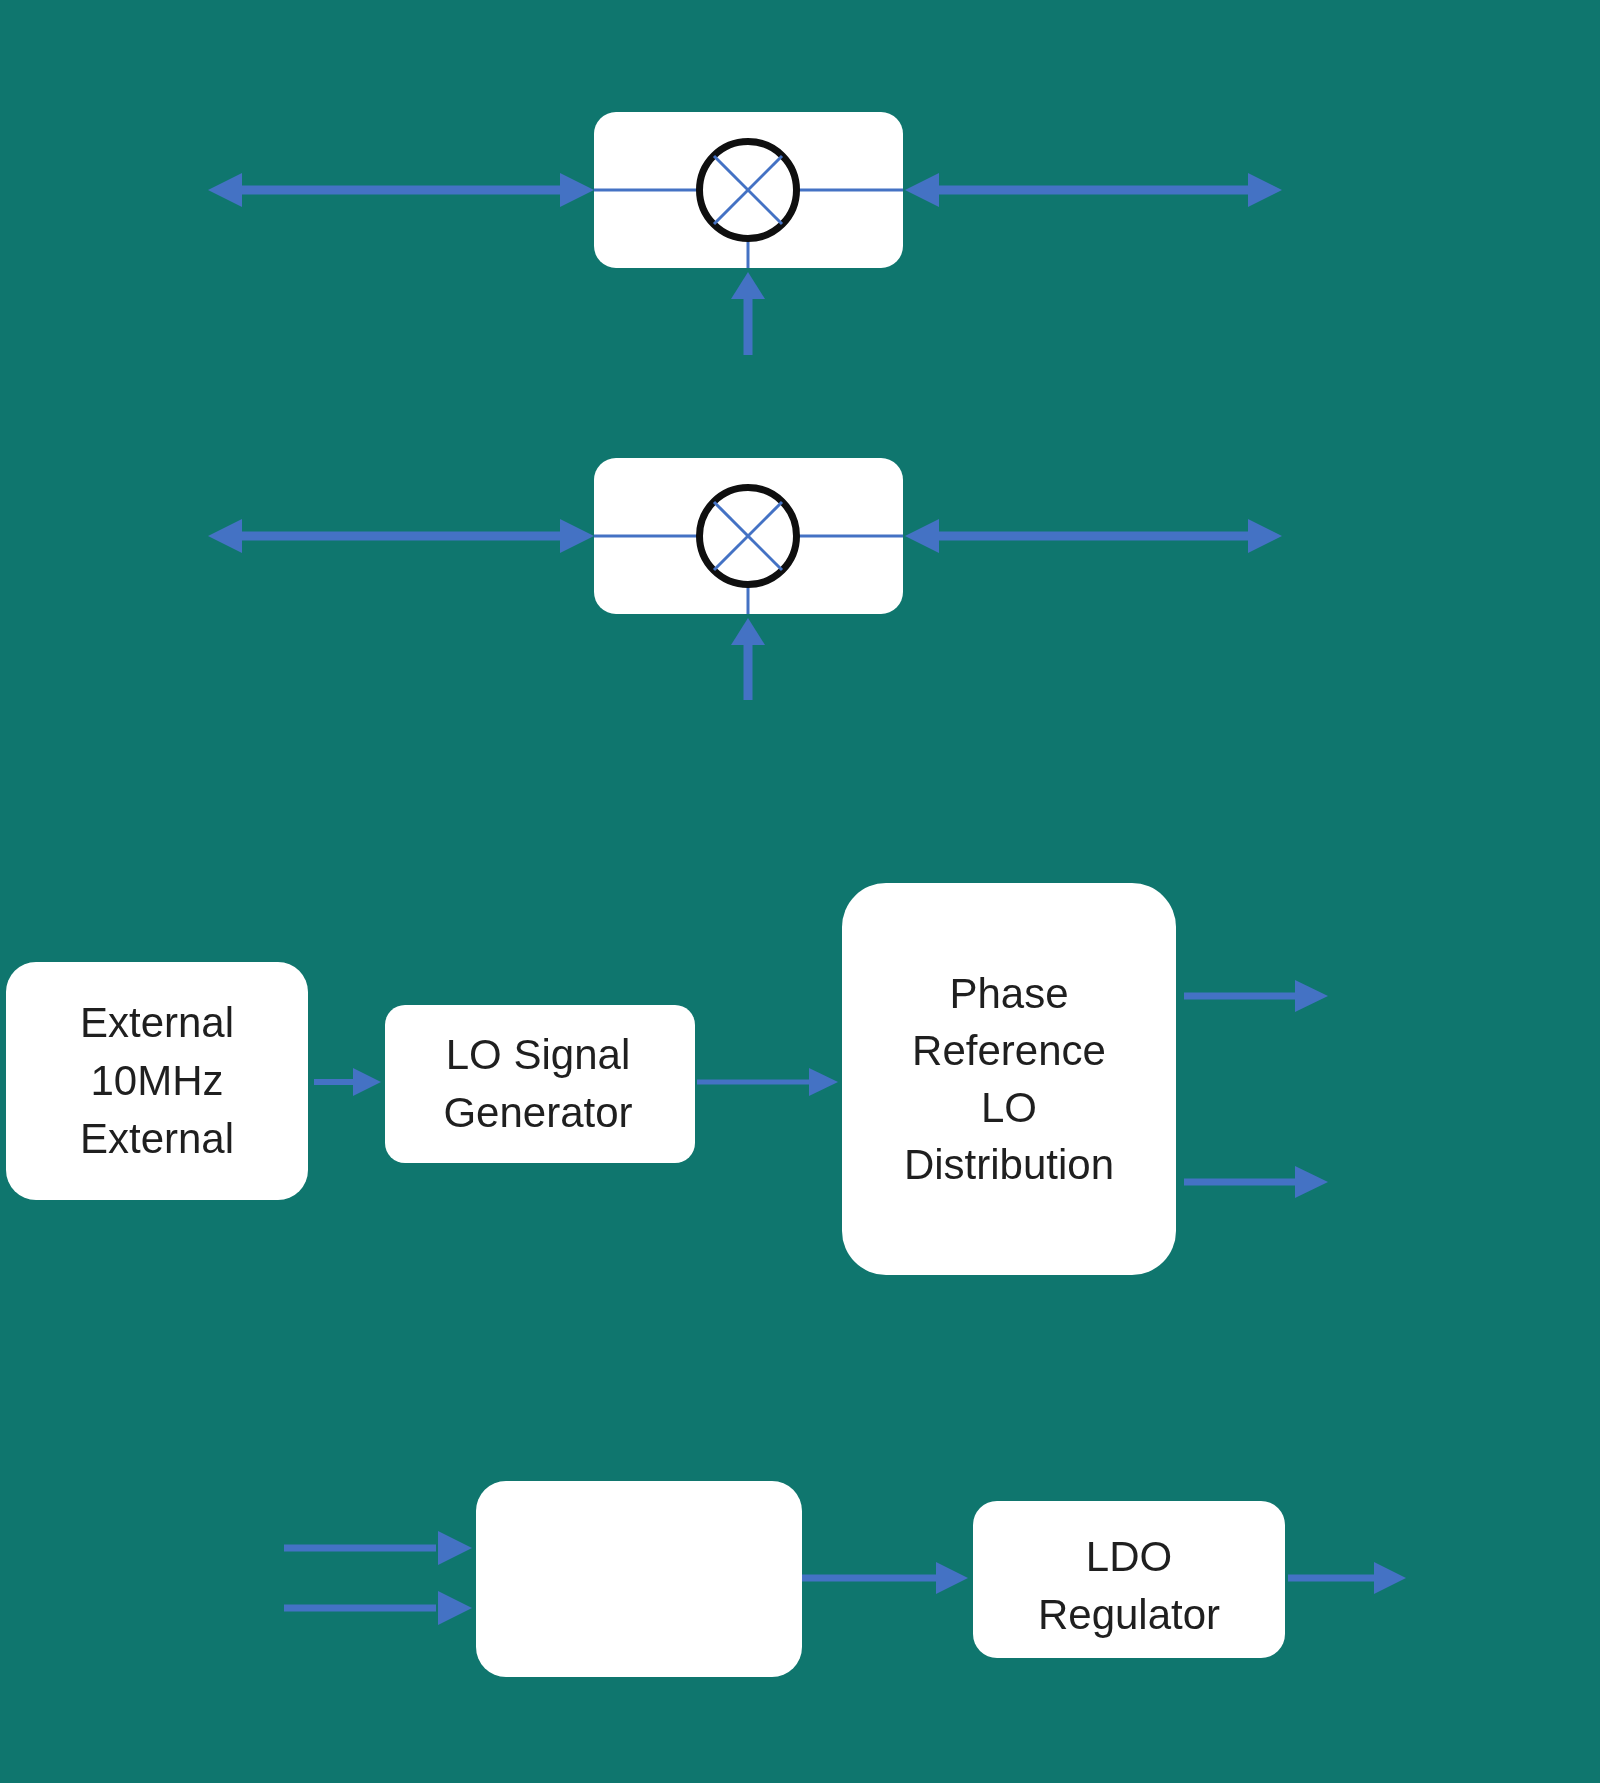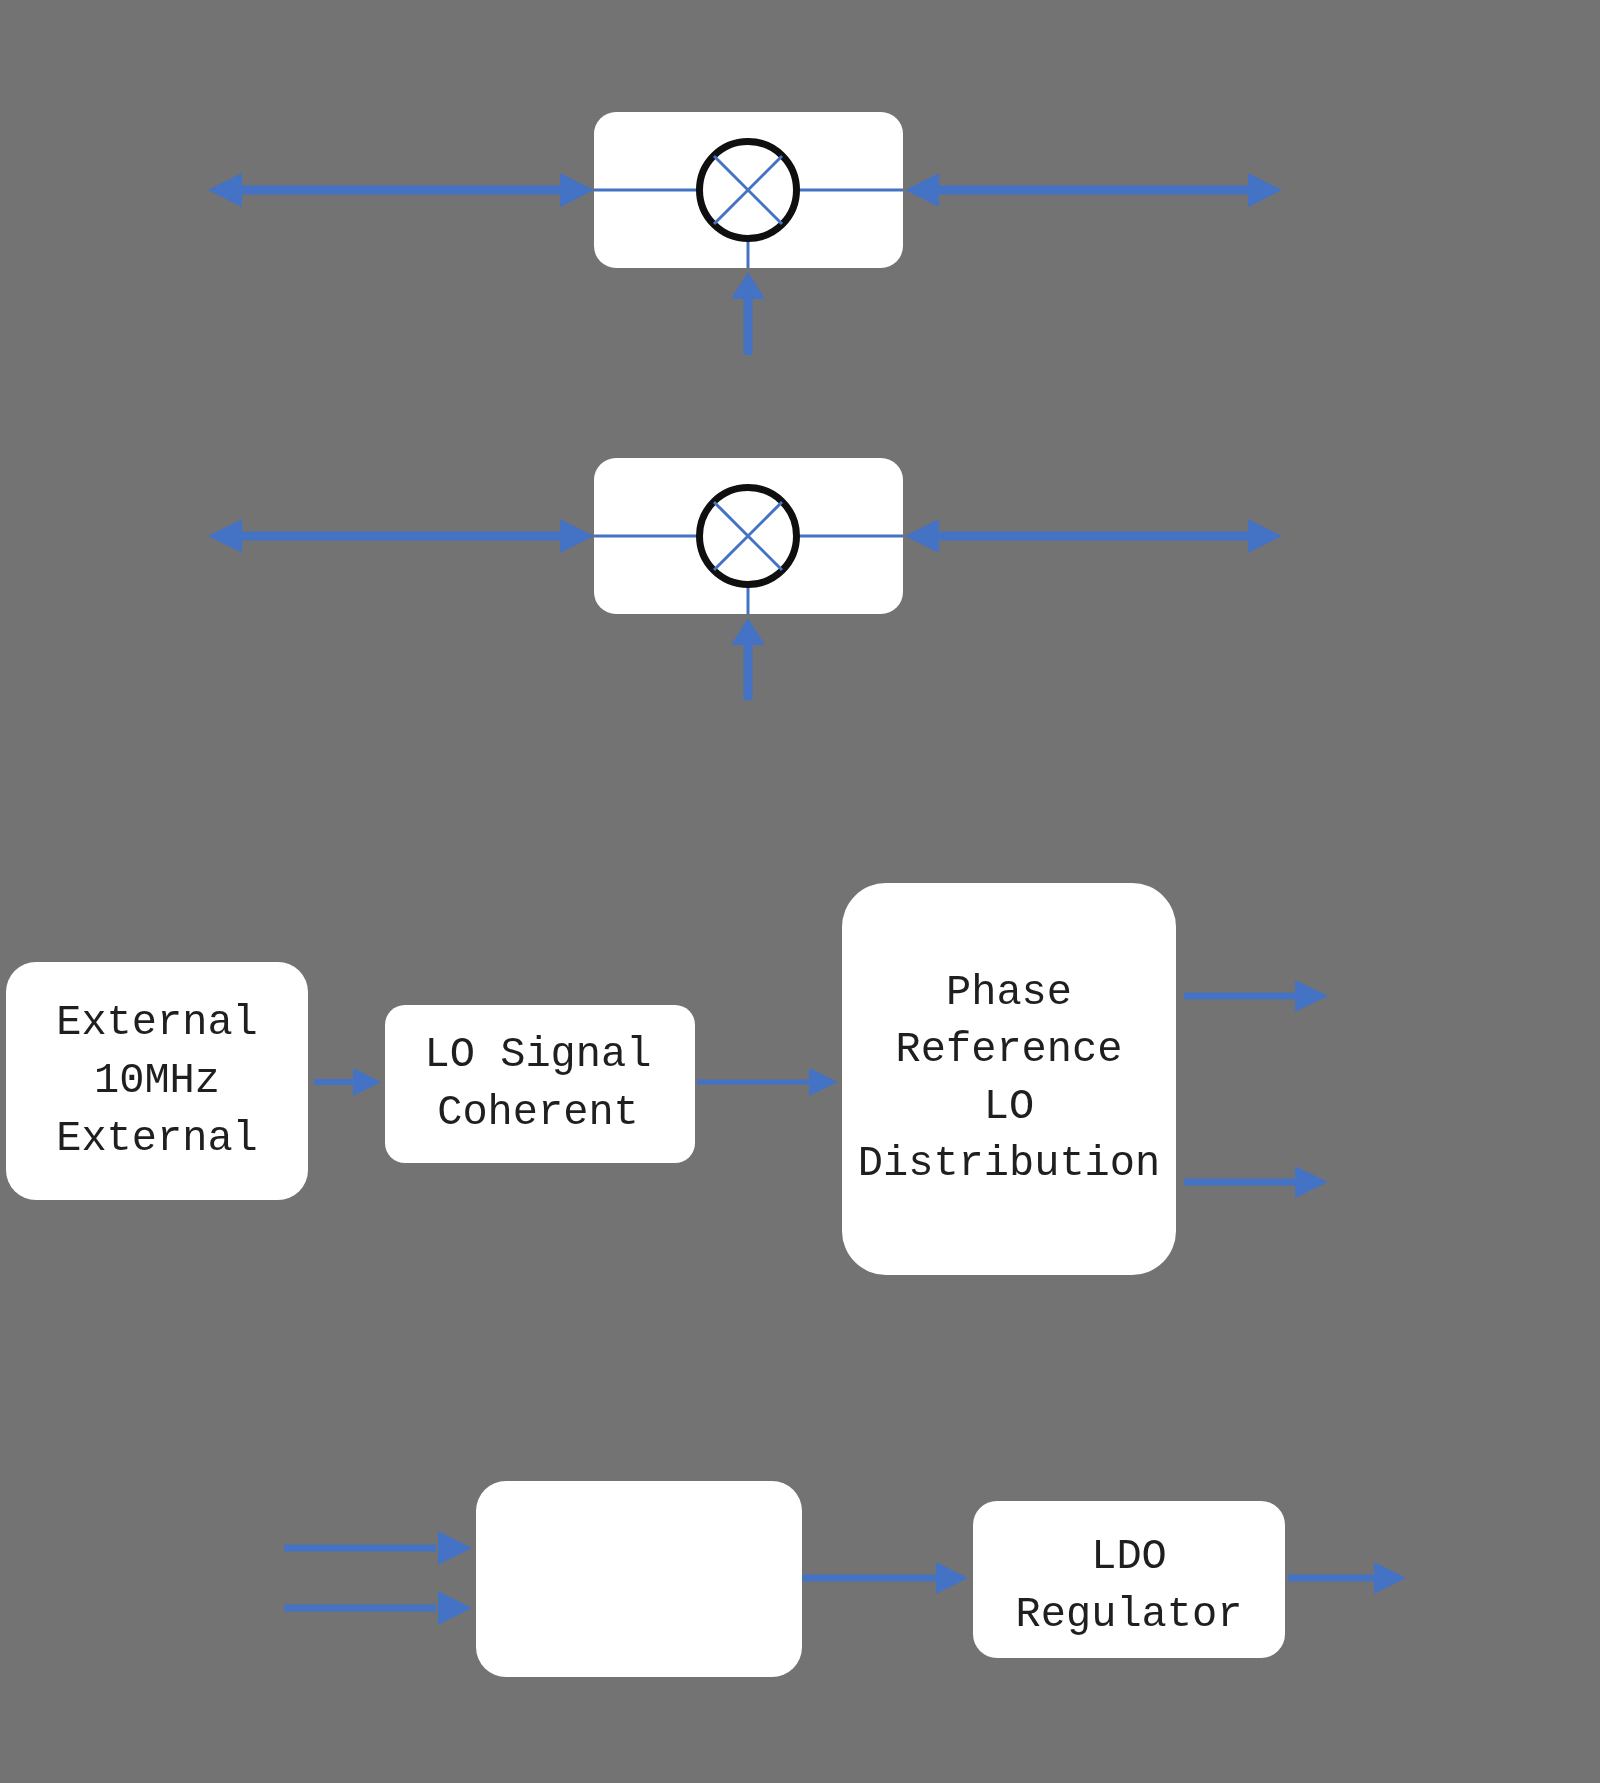--- a/index.html
+++ b/index.html
@@ -1,20 +1,20 @@
 <!DOCTYPE html>
 <html><head>
 <meta charset="utf-8">
 <style>
   html,body{margin:0;padding:0;background:#000;}
   .canvas{
     position:relative;
     width:1600px;height:1783px;
-    background:#737373;
-    font-family:Liberation Mono, monospace;
+    background:#0f766e;
+    font-family:Liberation Sans, sans-serif;
     overflow:hidden;
   }
   .box{
     position:absolute;
     background:#ffffff;
   }
   .label{
     position:absolute;
     display:flex;
     flex-direction:column;
@@ -134,21 +134,21 @@
   </svg>
 
   <div class="label lh58" style="left:6px;top:962px;width:302px;height:238px;">
     <span>External</span>
     <span>10MHz</span>
     <span>External</span>
   </div>
 
   <div class="label lh58" style="left:385px;top:1005px;width:306px;height:158px;">
     <span>LO Signal</span>
-    <span>Coherent</span>
+    <span>Generator</span>
   </div>
 
   <div class="label lh57" style="left:842px;top:883px;width:334px;height:392px;text-align:right;">
     <span>Phase</span>
     <span>Reference</span>
     <span>LO</span>
     <span>Distribution</span>
   </div>
 
 

